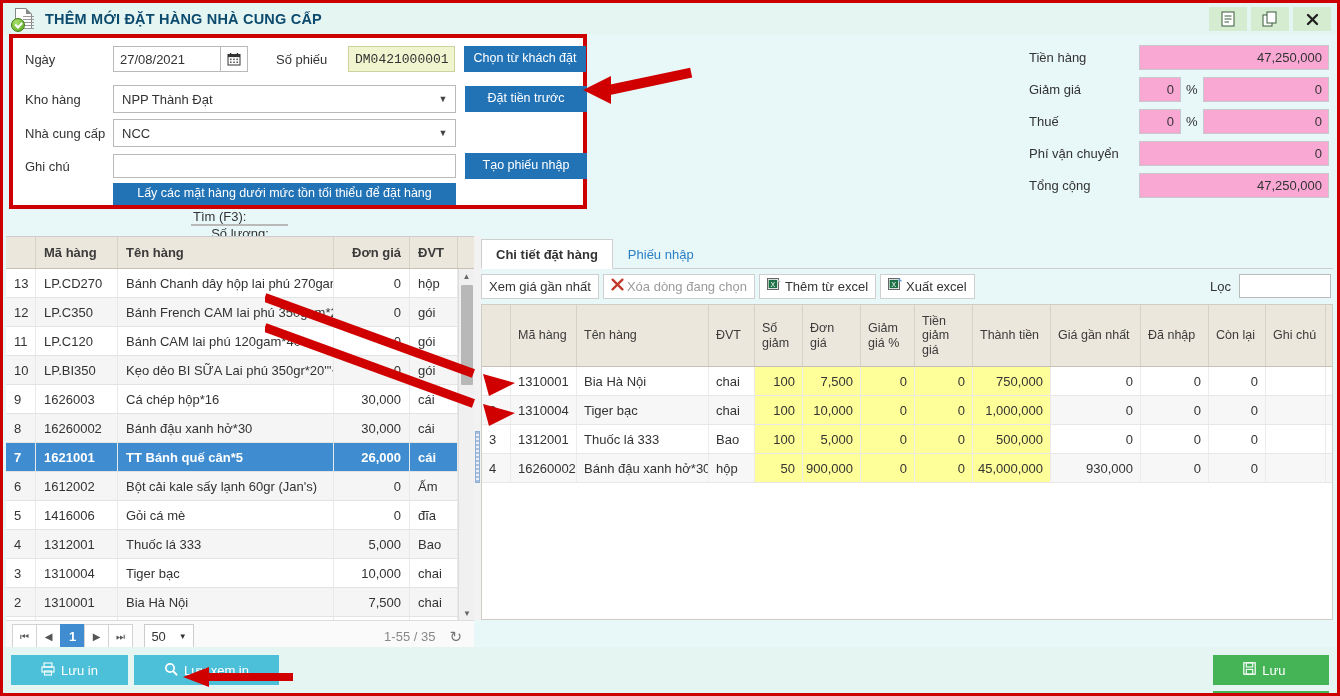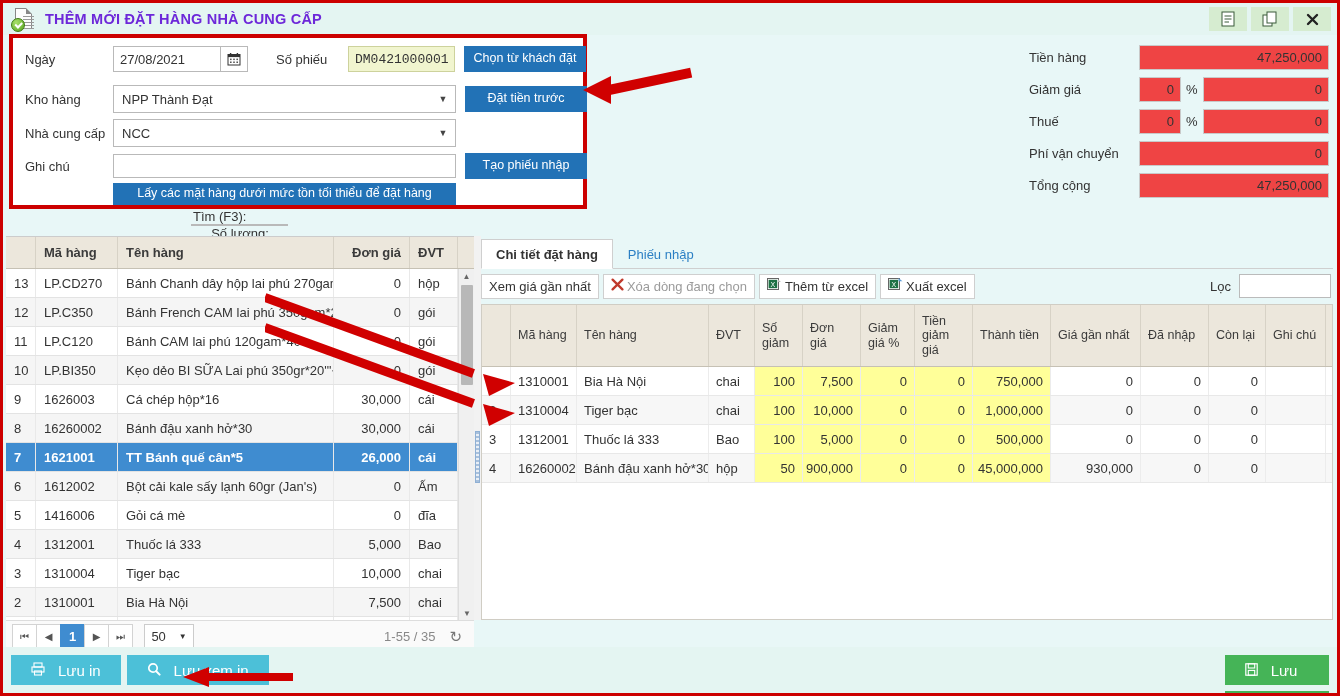--- a/index.html
+++ b/index.html
@@ -50,21 +50,21 @@
     background: radial-gradient(circle at 35% 30%, #a8e06a, #57a520);
     border: 1px solid #3e7a14;
   }
   .check-badge:after {
     content: ""; position: absolute; left: 3px; top: 3px;
     width: 5px; height: 2.5px;
     border-left: 2px solid #fff; border-bottom: 2px solid #fff;
     transform: rotate(-45deg);
   }
   .title-text {
-    font-size: 14.5px; font-weight: bold; color: #6d28d9;
+    font-size: 14.5px; font-weight: bold; color: #0c4a6e;
     letter-spacing: .2px;
   }
   .win-btns { position: absolute; right: 6px; top: 4px; display: flex; gap: 4px; }
   .win-btn {
     width: 38px; height: 24px; background: #d6ecd0;
     display: flex; align-items: center; justify-content: center;
     cursor: pointer; color: #3a3a3a;
   }
   .win-btn svg { display: block; }
 
@@ -104,21 +104,21 @@
     display: flex; align-items: center; justify-content: center;
     cursor: pointer; font-family: "Liberation Sans", sans-serif;
     line-height: 1.05; text-align: center;
   }
 
   
   .totals { position: absolute; right: 8px; top: 42px; width: 300px; }
   .trow { display: flex; align-items: center; height: 25px; margin-bottom: 7px; }
   .tlabel { width: 112px; font-size: 13px; text-align: left; color: #333; }
   .tinput {
-    border: 1px solid #c9c9c9; background: #ef4444; height: 25px;
+    border: 1px solid #c9c9c9; background: #f9a8d4; height: 25px;
     display: flex; align-items: center; justify-content: flex-end;
     padding-right: 6px; font-size: 13px; color: #333;
   }
   .pct { width: 22px; text-align: center; font-size: 13px; }
 
   
   .searchrow {
     position: absolute; left: 6px; top: 206px; width: 460px; height: 26px;
     display: flex; align-items: center; flex-direction: column;
   }
@@ -255,22 +255,22 @@
   .dg-head .d4, .dg-head .d5, .dg-head .d6, .dg-head .d7,
   .dg-head .d8, .dg-head .d9, .dg-head .d10, .dg-head .d11 { justify-content: flex-start; }
   .hwrap { white-space: normal; line-height: 1.15; }
 
   
   .footer {
     position: absolute; left: 0; bottom: 0; width: 1334px; height: 46px;
     background: #e4f5f2;
   }
   .fbtn {
-    height: 30px; padding: 0 20px; border: none; color: #fff; font-size: 15px;
-    display: inline-flex; align-items: center; gap: 13px; cursor: pointer;
+    height: 30px; padding: 0 30px; border: none; color: #fff; font-size: 13px;
+    display: inline-flex; align-items: center; gap: 6px; cursor: pointer;
     font-family: "Liberation Sans", sans-serif;
   }
   .fl-group { position: absolute; left: 8px; top: 8px; display: flex; gap: 6px; }
   .fr-group { position: absolute; right: 8px; top: 8px; display: flex; gap: 6px; flex-direction: column; }
   .cyan { background: #4cc0d8; }
   .green { background: #45b457; }
   .red { background: #e4575a; }
 
   
   .arrow-svg { position: absolute; pointer-events: none; }

